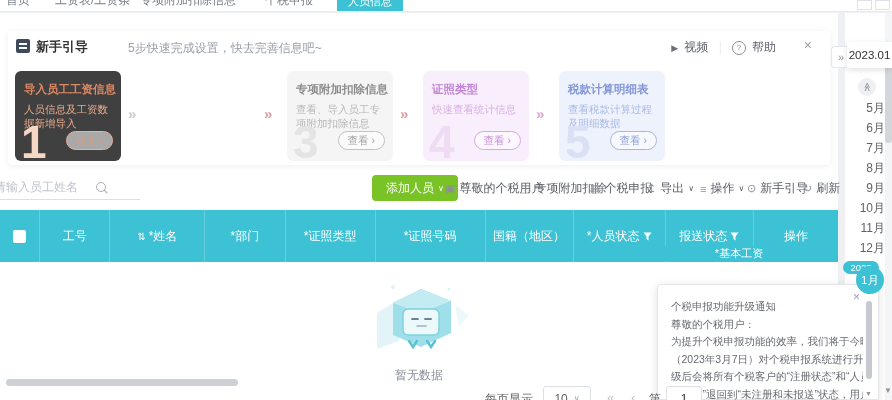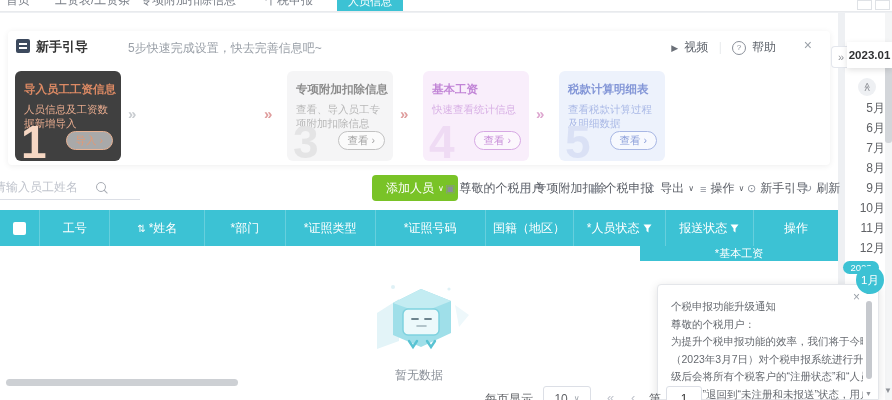--- a/index.html
+++ b/index.html
@@ -40,21 +40,21 @@
   .searchwrap{position:absolute;left:-8px;top:4px;width:136px;}
   .searchwrap input{width:128px;border:none;border-bottom:1px solid #dcdfe6;font-size:12px;padding:3px 18px 5px 2px;outline:none;background:transparent;font-family:"Liberation Sans",sans-serif;color:#333;}
   .searchwrap input::placeholder{color:#bfc3cc;}
   .mag{position:absolute;right:22px;top:5px;width:8px;height:8px;border:1.4px solid #a9adb5;border-radius:50%;}
   .mag::after{content:"";position:absolute;width:5px;height:1.4px;background:#a9adb5;transform:rotate(45deg);left:6px;top:8px;}
   .btn-green{position:absolute;left:372px;top:2px;width:86px;height:26px;background:#79c327;border-radius:4px;color:#fff;font-size:12px;display:flex;align-items:center;justify-content:center;gap:4px;cursor:pointer;}
   .caret{font-size:8px;}
   .tb-act{position:absolute;top:7px;font-size:12px;color:#5a5e66;display:flex;align-items:center;gap:4px;cursor:pointer;white-space:nowrap;}
   .tb-ico{font-size:11px;color:#8a8f99;}
   
-  .thead{position:absolute;top:197px;left:0;width:838px;height:36px;background:#3cc2d4;display:flex;z-index:2;}
+  .thead{position:absolute;top:197px;left:0;width:838px;height:52px;background:#3cc2d4;display:flex;z-index:2;}
   .th{color:#fff;font-size:12px;display:flex;align-items:center;justify-content:center;gap:3px;border-right:1px solid rgba(255,255,255,.22);box-sizing:border-box;white-space:nowrap;overflow:hidden;}
   .th:last-child{border-right:none;}
   .chk{width:13px;height:13px;background:#fff;border-radius:2px;cursor:pointer;}
   .sorti{font-size:10px;cursor:pointer;}
   .funnel{cursor:pointer;display:inline-flex;}
   .thead-sub{position:absolute;top:233px;left:640px;width:198px;height:15px;background:#3cc2d4;color:#fff;font-size:11px;display:flex;align-items:center;justify-content:center;z-index:2;}
   
   .empty{position:absolute;top:262px;left:0;width:838px;text-align:center;z-index:1;}
   .empty-text{font-size:12px;color:#8a9099;margin-top:4px;}
   
@@ -65,21 +65,21 @@
   .pp-select .caret{color:#9aa0a8;}
   .pp-first{position:absolute;left:607px;top:5px;color:#c0c4cc;cursor:pointer;font-size:13px;}
   .pp-prev{position:absolute;left:631px;top:5px;color:#c0c4cc;cursor:pointer;font-size:13px;}
   .pp-page{position:absolute;left:649px;top:6px;}
   .pp-input{position:absolute;left:666px;top:1px;width:30px;height:21px;border:1px solid #dcdfe6;border-radius:3px;text-align:center;font-size:12px;color:#333;outline:none;background:#fff;font-family:"Liberation Sans",sans-serif;}
   
   .side-col{position:absolute;top:13px;left:845px;width:40px;height:387px;background:#fff;z-index:3;}
   .side-scroll{position:absolute;top:13px;left:885px;width:7px;height:387px;background:#f4f5f6;z-index:3;}
   .side-thumb{position:absolute;top:40px;left:0;width:7px;height:90px;background:#d3d6da;border-radius:3px;cursor:pointer;}
   .collapse-tab{position:absolute;top:46px;left:831px;width:18px;height:20px;background:#fff;border:1px solid #e4e7ed;border-right:none;border-radius:4px 0 0 4px;color:#909399;font-size:11px;display:flex;align-items:center;justify-content:center;cursor:pointer;z-index:4;}
-  .period-box{position:absolute;top:42px;left:847px;width:45px;height:26px;background:#fff;box-shadow:0 2px 6px rgba(0,0,0,.12);display:flex;align-items:center;justify-content:center;font-size:11.5px;font-weight:bold;color:#303133;z-index:4;}
+  .period-box{position:absolute;top:42px;left:847px;width:45px;height:26px;background:#fff;box-shadow:0 2px 6px rgba(0,0,0,.12);display:flex;align-items:center;justify-content:center;font-size:11.5px;font-weight:normal;color:#303133;z-index:4;}
   .chev-circ{position:absolute;top:78px;left:858px;width:18px;height:18px;border-radius:50%;background:#eef0f3;color:#909399;display:flex;align-items:center;justify-content:center;z-index:4;cursor:pointer;}
   .chev-circ span{display:inline-block;transform:rotate(-90deg);font-size:9px;}
   .months{position:absolute;top:98px;left:845px;width:40px;z-index:4;}
   .month{height:20px;line-height:20px;text-align:right;font-size:12px;color:#606266;cursor:pointer;}
   .year-badge{position:absolute;top:261px;left:843px;width:36px;height:13px;background:#3cc2d4;border-radius:7px;color:#fff;font-size:9.5px;text-align:center;line-height:13px;z-index:4;}
   .cur-month{position:absolute;top:266px;left:856px;width:28px;height:28px;background:#3cc2d4;border-radius:50%;color:#fff;font-size:11.5px;display:flex;align-items:center;justify-content:center;z-index:5;cursor:pointer;}
   .outer-down{position:absolute;top:386px;left:884px;font-size:8px;color:#909399;z-index:6;cursor:pointer;}
   
   .popup{position:absolute;top:284px;left:657px;width:222px;height:116px;background:#fff;border:1px solid #e4e6ea;border-radius:4px 4px 0 0;box-shadow:0 2px 10px rgba(0,0,0,.12);z-index:4;box-sizing:border-box;}
   .pp-close{position:absolute;top:5px;right:18px;font-size:12px;color:#9aa0a8;cursor:pointer;}
@@ -131,21 +131,21 @@
   <span class="sep" style="left:128px;color:#c8ccd0">»</span>
   <span class="sep" style="left:264px;color:#df9d9d">»</span>
   <div class="card card3">
     <div class="c-title">专项附加扣除信息</div>
     <div class="c-desc">查看、导入员工专项附加扣除信息</div>
     <div class="c-num">3</div>
     <div class="c-btn">查看 ›</div>
   </div>
   <span class="sep" style="left:400px;color:#df9d9d">»</span>
   <div class="card card4">
-    <div class="c-title">基本工资</div>
+    <div class="c-title">证照类型</div>
     <div class="c-desc">快速查看统计信息</div>
     <div class="c-num">4</div>
     <div class="c-btn">查看 ›</div>
   </div>
   <span class="sep" style="left:536px;color:#dda6cf">»</span>
   <div class="card card5">
     <div class="c-title">税款计算明细表</div>
     <div class="c-desc">查看税款计算过程及明细数据</div>
     <div class="c-num">5</div>
     <div class="c-btn">查看 ›</div>

